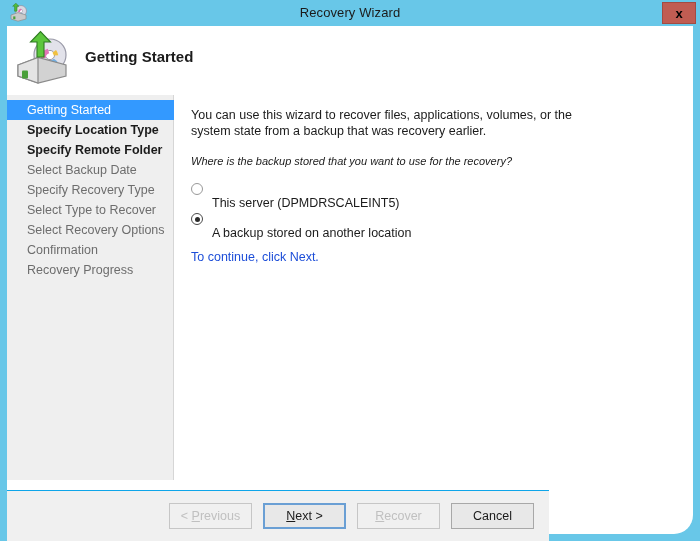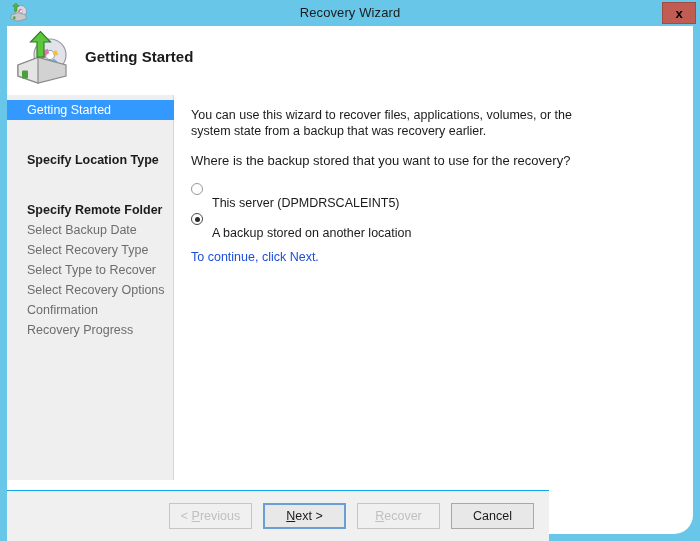--- a/index.html
+++ b/index.html
@@ -127,21 +127,20 @@
     line-height: 20px;
     padding-left: 20px;
     font-size: 12.5px;
     color: #6d6d6d;
     white-space: nowrap;
     cursor: default;
   }
   .nav-item.completed {
     color: #1b1b1b;
     font-weight: bold;
-    margin-top: 30px;
   }
   .nav-item.active {
     background: #3399ff;
     color: #ffffff;
     font-weight: normal;
   }
 
   .content {
     position: absolute;
     left: 168px;
@@ -157,24 +156,25 @@
     width: 470px;
   }
   .intro-text {
     font-size: 12.5px;
     color: #1b1b1b;
     line-height: 16px;
     margin: 0 0 14px 0;
     width: 415px;
   }
   .question-text {
-    font-size: 13px;
+    font-size: 11px;
     color: #1b1b1b;
     line-height: 16px;
     margin: 0 0 9px 0;
+    font-style: italic;
   }
   .radio-row {
     display: flex;
     align-items: center;
     height: 22px;
     margin-bottom: 8px;
     cursor: pointer;
   }
   .radio-mark {
     width: 12px;
@@ -298,21 +298,21 @@
     </div>
 
     <div class="body-area">
 
       <div class="sidebar">
         <div class="nav-list">
           <div class="nav-item active">Getting Started</div>
           <div class="nav-item completed">Specify Location Type</div>
           <div class="nav-item completed">Specify Remote Folder</div>
           <div class="nav-item">Select Backup Date</div>
-          <div class="nav-item">Select Recovery Type</div>
+          <div class="nav-item">Specify Recovery Type</div>
           <div class="nav-item">Select Type to Recover</div>
           <div class="nav-item">Select Recovery Options</div>
           <div class="nav-item">Confirmation</div>
           <div class="nav-item">Recovery Progress</div>
         </div>
       </div>
 
       <div class="content">
         <div class="content-inner">
           <p class="intro-text">You can use this wizard to recover files, applications, volumes, or the system state from a backup that was recovery earlier.</p>

